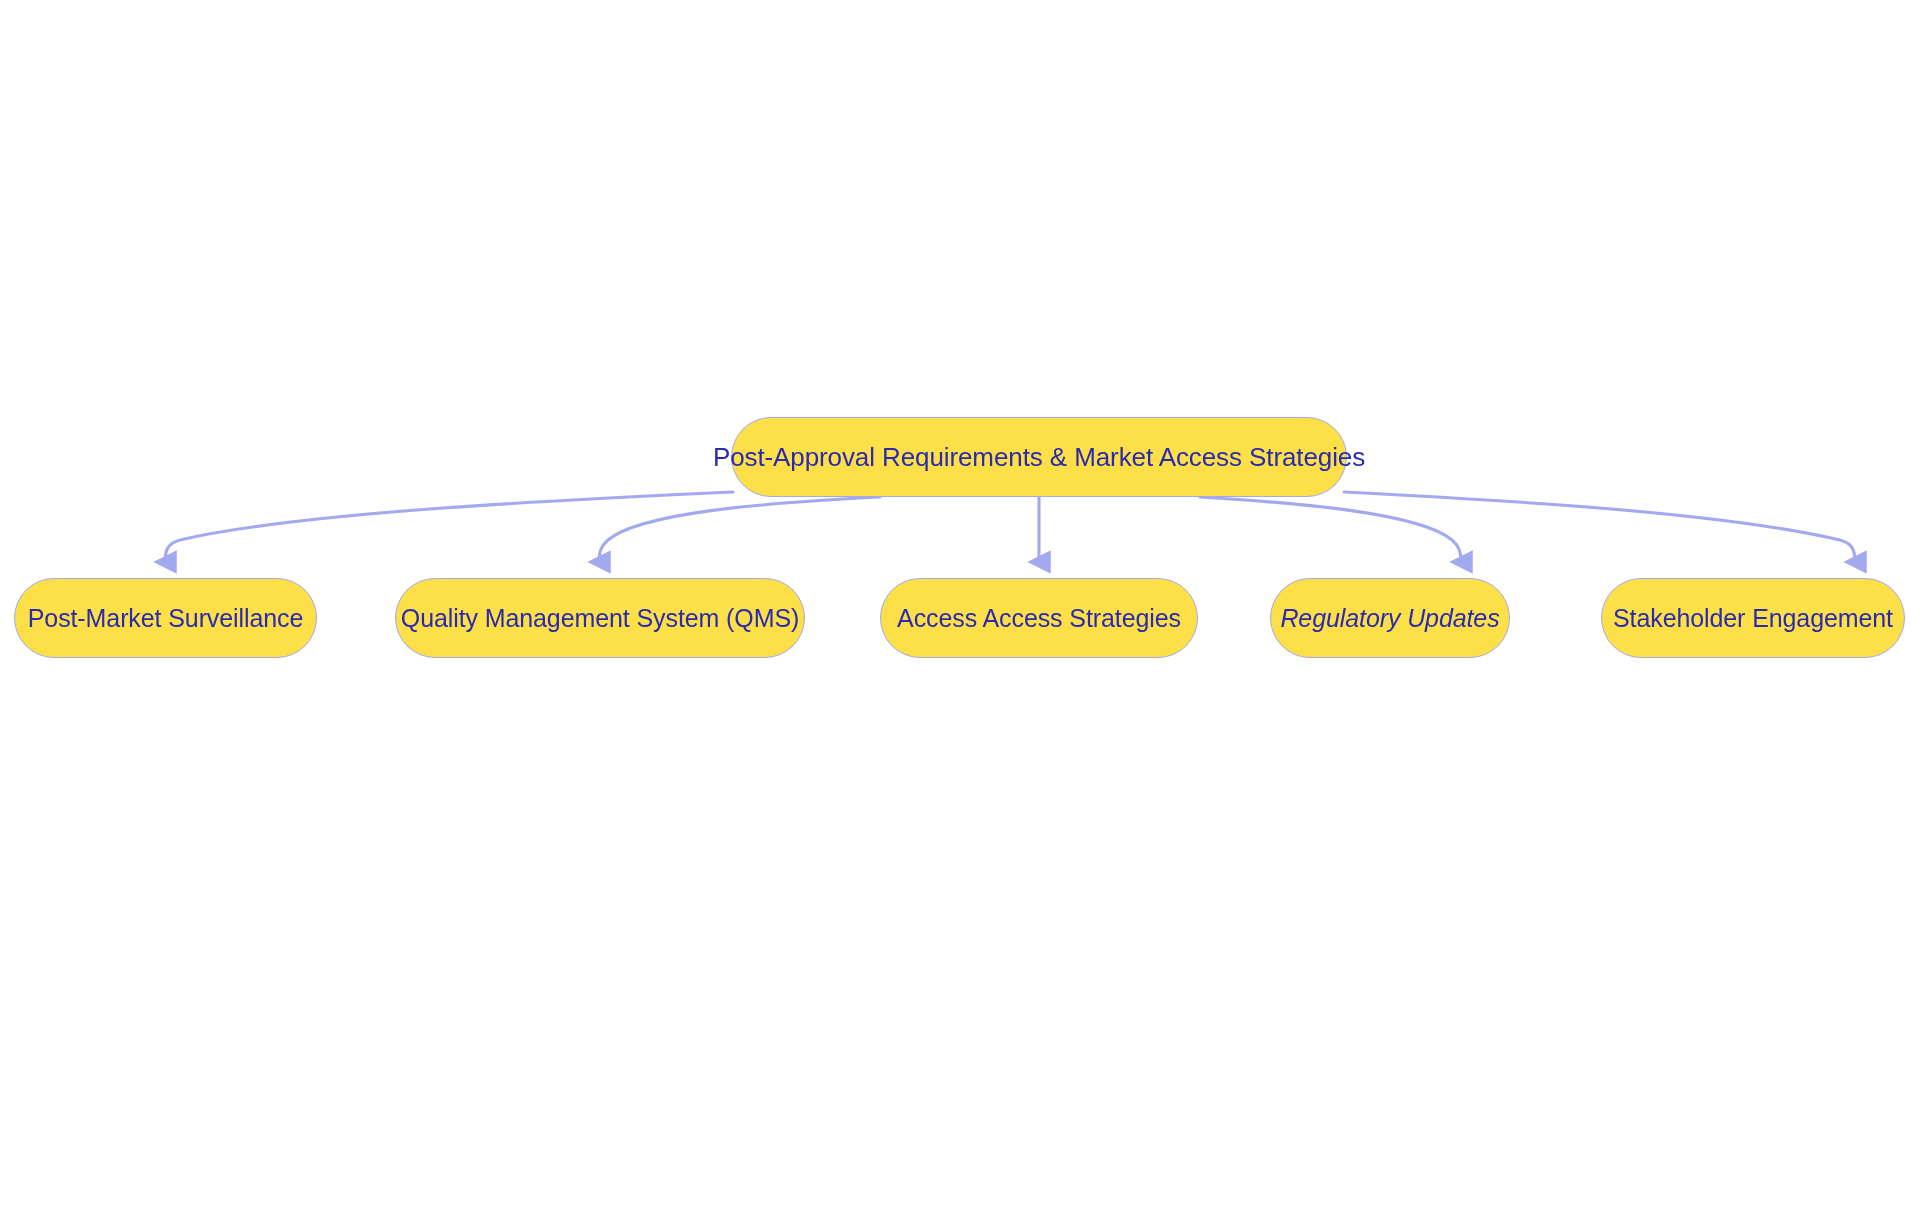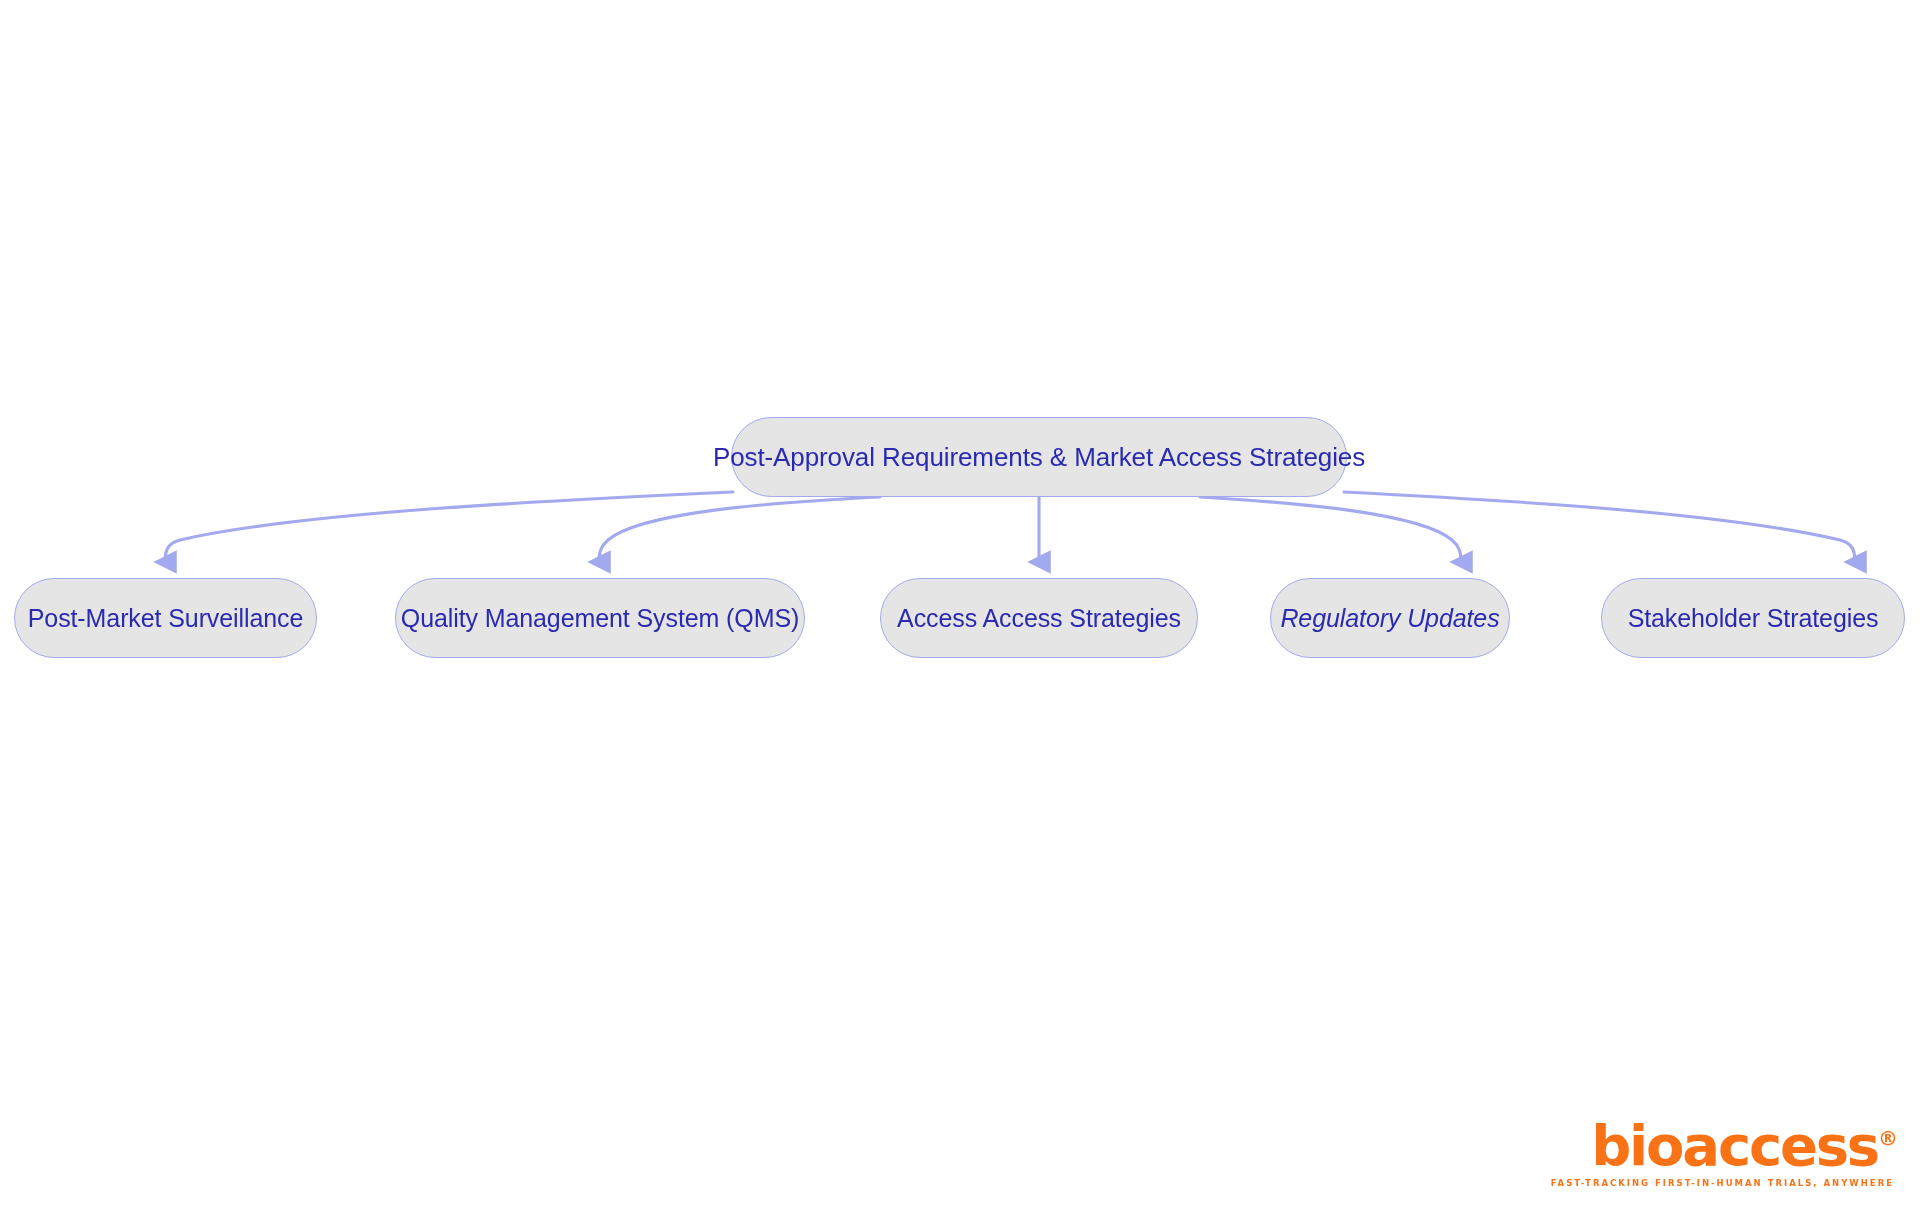--- a/index.html
+++ b/index.html
@@ -26,21 +26,21 @@
     width: 1920px;
     height: 1215px;
     pointer-events: none;
   }
   .node {
     position: absolute;
     box-sizing: border-box;
     display: flex;
     align-items: center;
     justify-content: center;
-    background: #e5e5e5;
+    background: #fde047;
     border: 1.6px solid #a3a9ee;
     border-radius: 999px;
     color: #2a2ab0;
     white-space: nowrap;
   }
   .node-label {
     font-size: 25px;
     line-height: 1;
     letter-spacing: -0.1px;
     color: #2a2ab0;
@@ -123,21 +123,17 @@
 
   <div class="node" style="left:880px; top:578px; width:318px; height:80px;">
     <span class="node-label">Access Access Strategies</span>
   </div>
 
   <div class="node" style="left:1270px; top:578px; width:240px; height:80px;font-style:italic;">
     <span class="node-label">Regulatory Updates</span>
   </div>
 
   <div class="node" style="left:1601px; top:578px; width:304px; height:80px;">
-    <span class="node-label">Stakeholder Strategies</span>
+    <span class="node-label">Stakeholder Engagement</span>
   </div>
 
-  <div id="logo">
-    <div id="logo-word"><span>bioaccess</span><span id="logo-reg">®</span></div>
-    <div id="logo-tagline">FAST-TRACKING FIRST-IN-HUMAN TRIALS, ANYWHERE</div>
-  </div>
 
 </div>
 
 </body></html>

